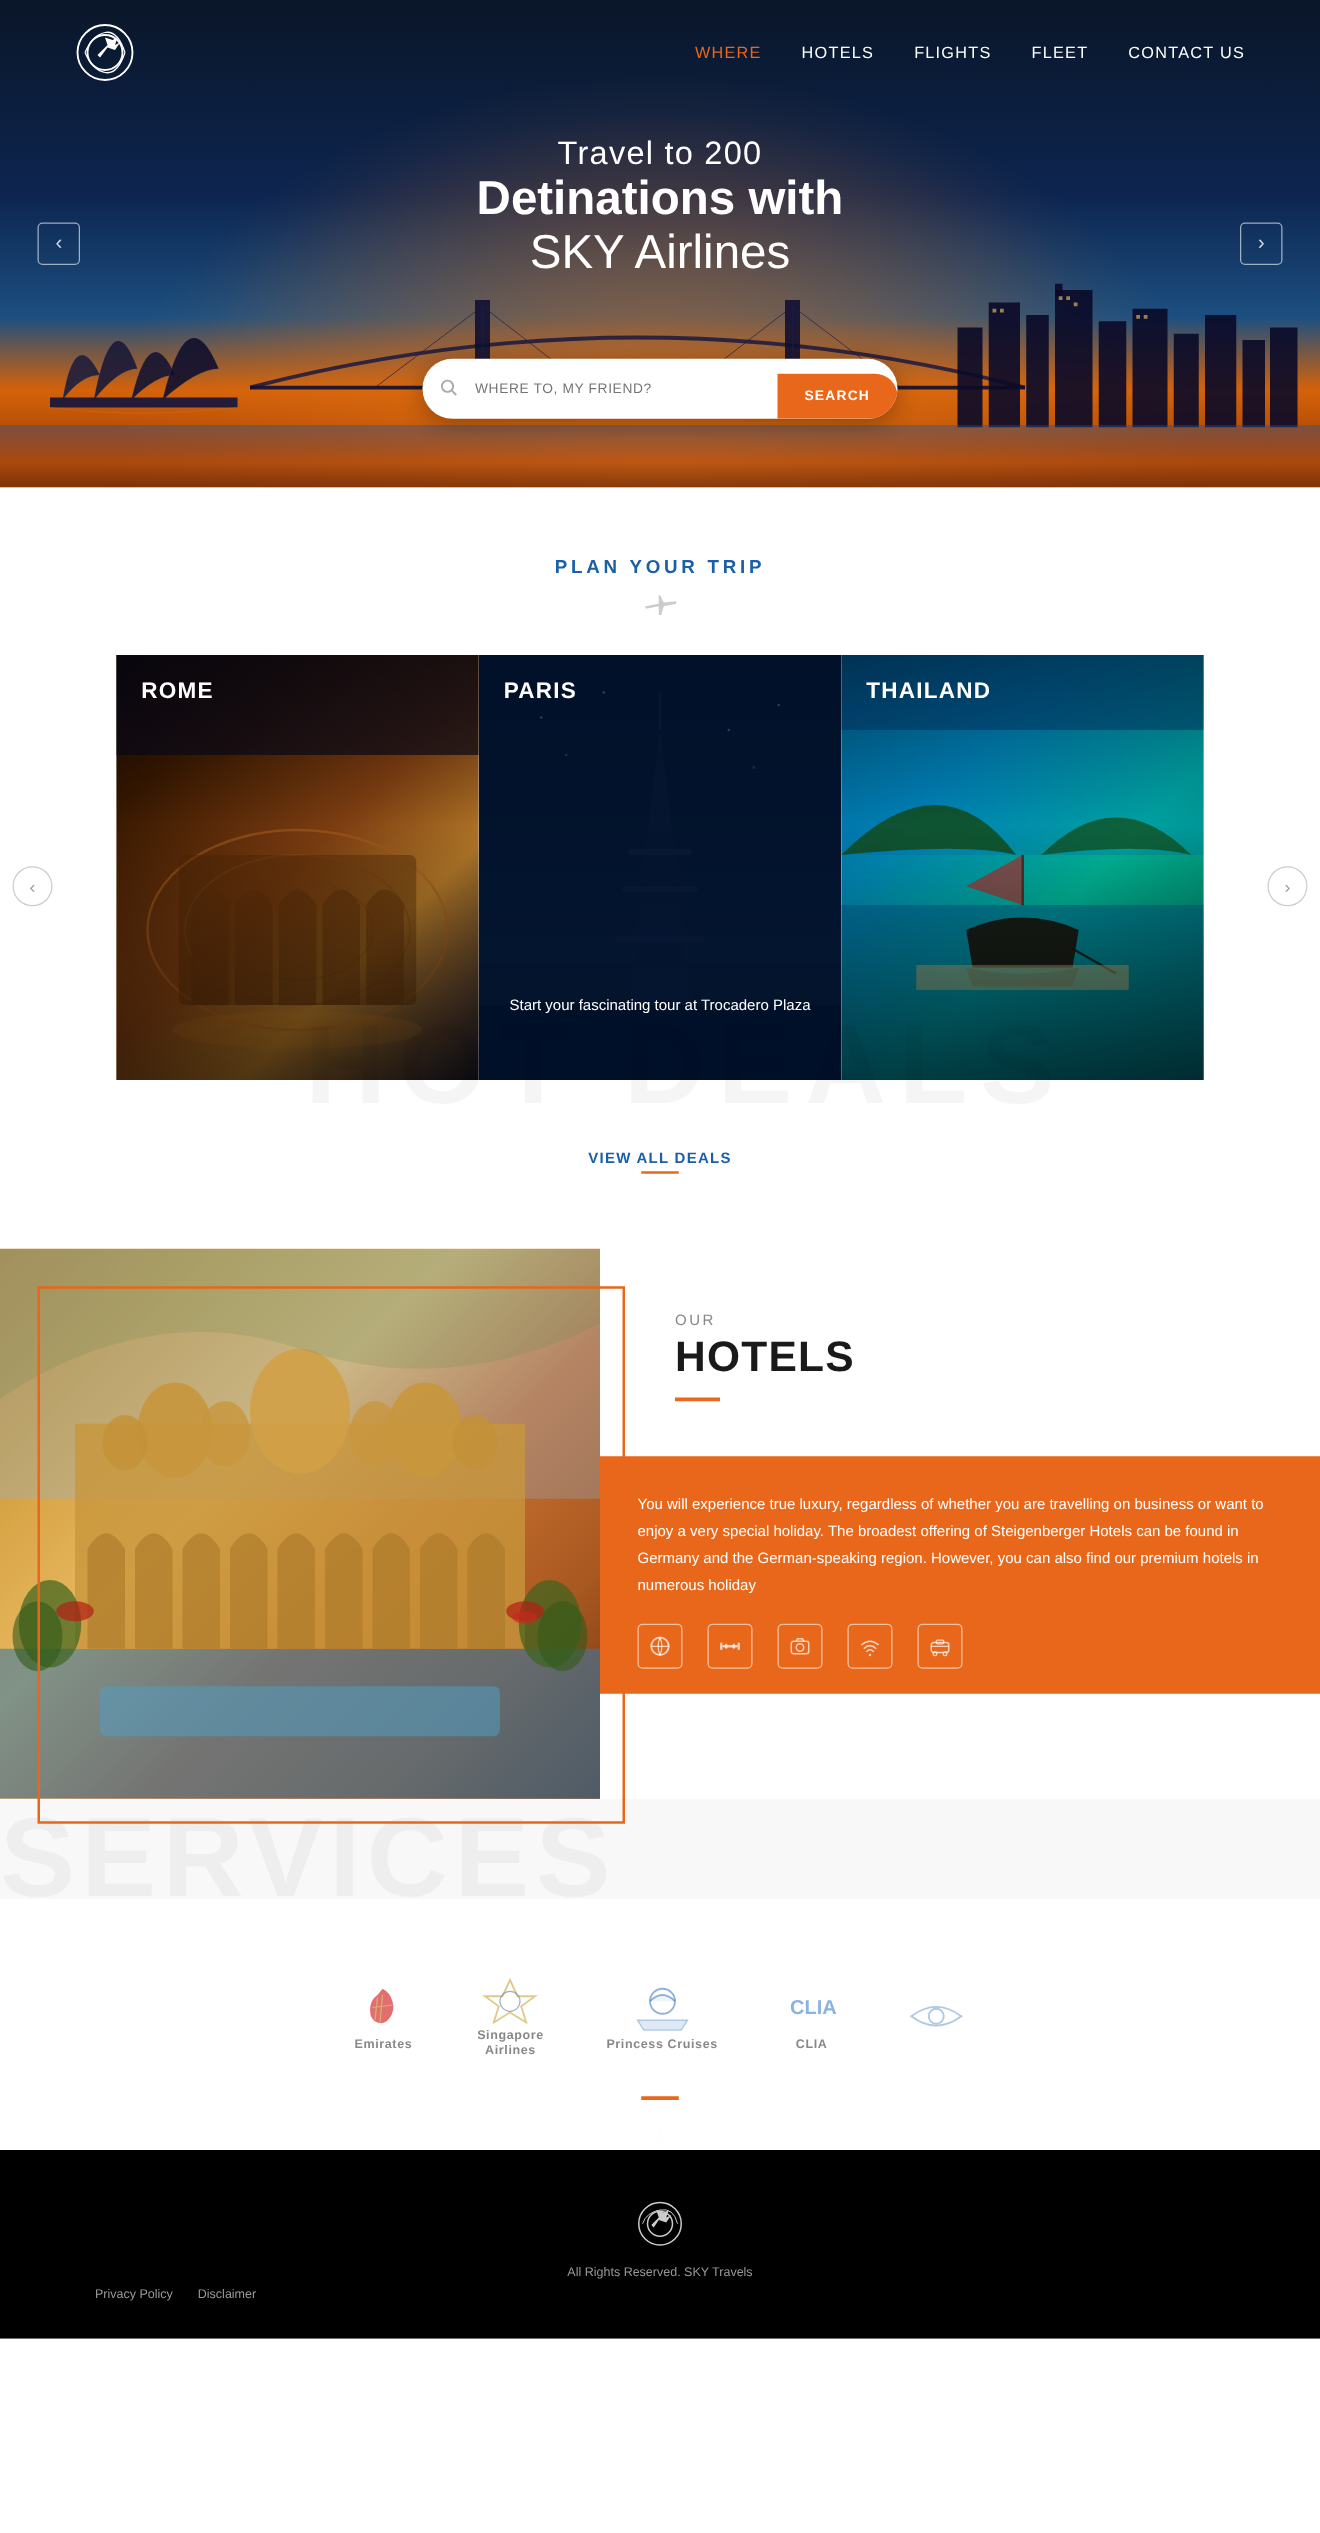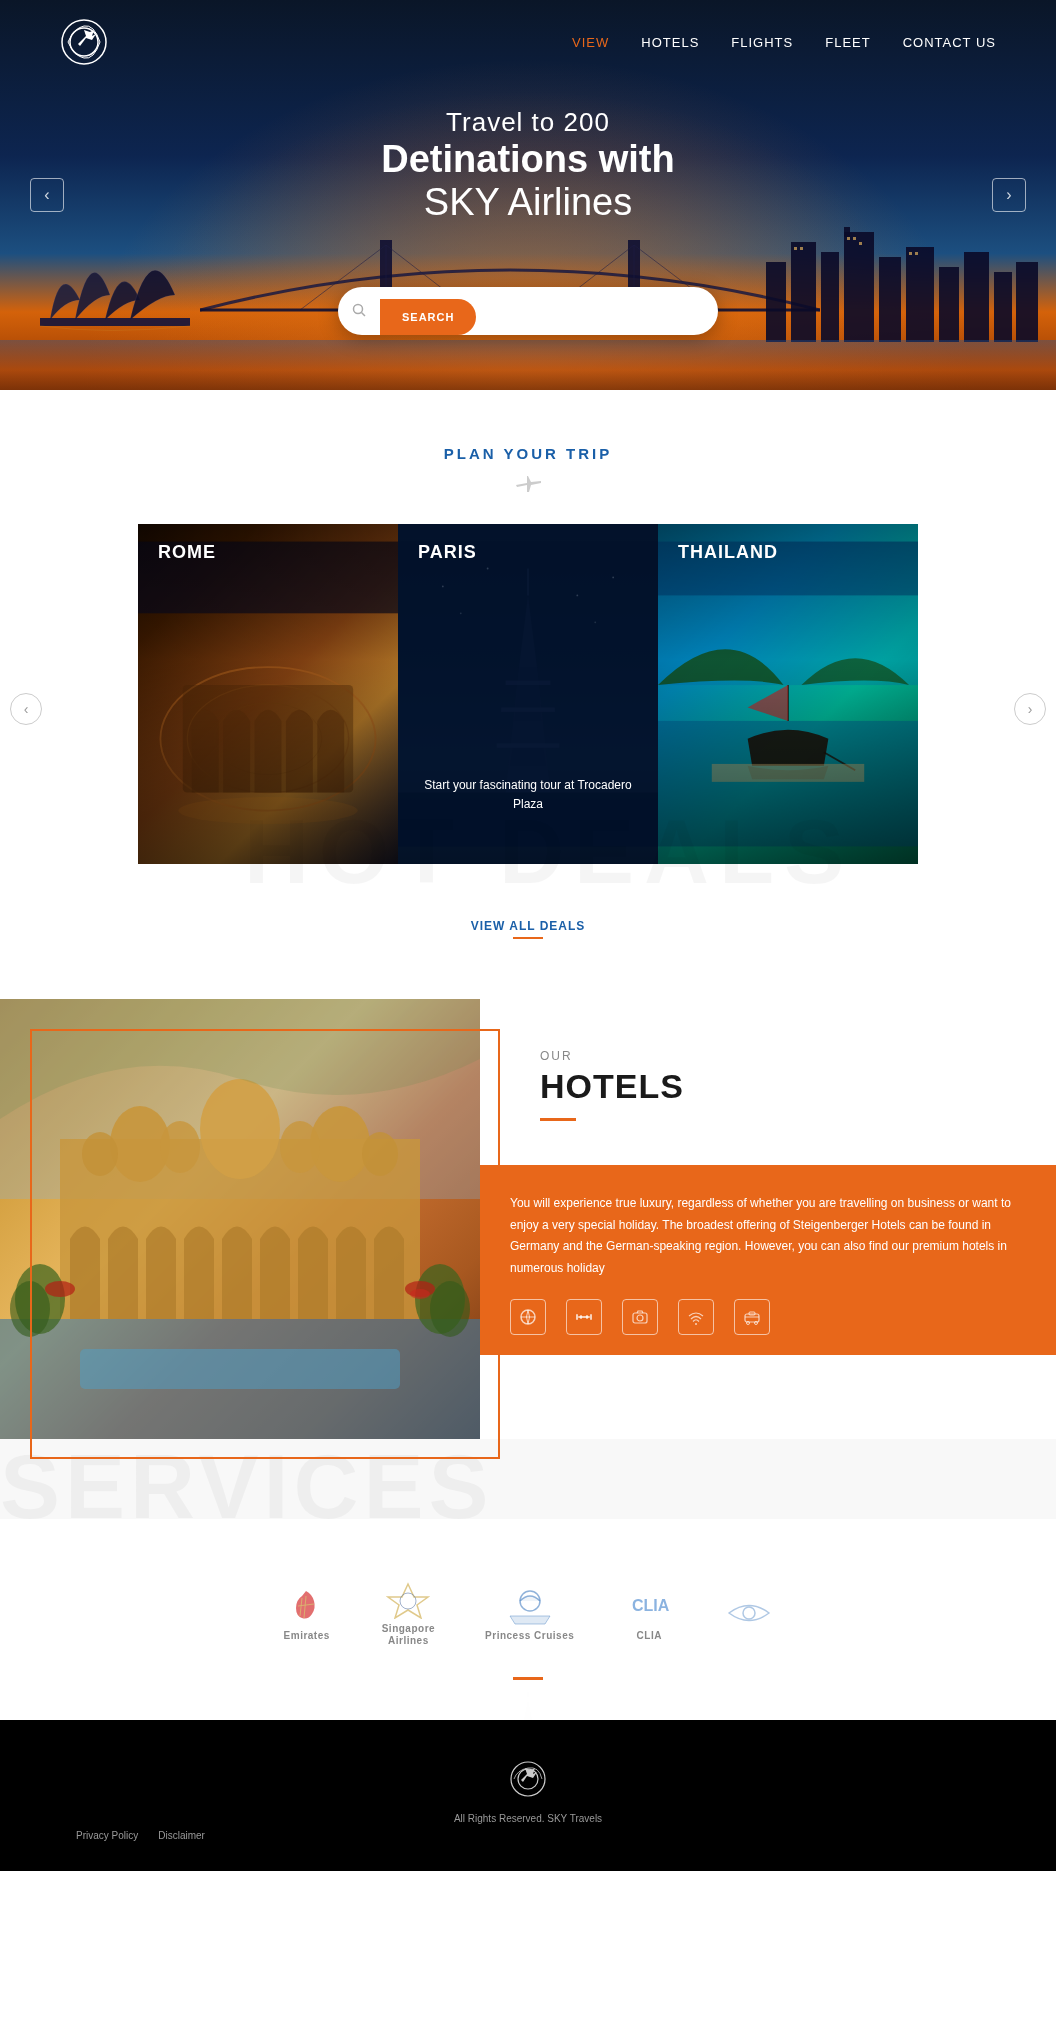--- a/index.html
+++ b/index.html
@@ -166,21 +166,21 @@
       position: relative;
       padding: 0 55px 30px;
     }
     .destinations-row {
       display: flex;
       gap: 0;
       justify-content: center;
     }
     .dest-card {
       position: relative;
-      width: 260px;
+      width: 290px;
       height: 340px;
       overflow: hidden;
       cursor: pointer;
     }
     .dest-card-bg {
       width: 100%;
       height: 100%;
       object-fit: cover;
     }
     .dest-card-overlay {
@@ -471,21 +471,21 @@
     <svg class="logo-icon" viewBox="0 0 48 48" fill="none">
       <circle cx="24" cy="24" r="22" stroke="white" stroke-width="1.5" fill="none"></circle>
       <circle cx="24" cy="24" r="14" stroke="white" stroke-width="1.5" fill="none"></circle>
       <path d="M8 24 Q14 10 24 8 Q34 6 40 24" stroke="white" stroke-width="1" fill="none"></path>
       <path d="M8 24 Q14 38 24 40 Q34 42 40 24" stroke="white" stroke-width="1" fill="none"></path>
 
       <path d="M30 14 L34 12 L32 18 L36 16 L32 22 L26 20 L20 28 L18 26 L26 18 L24 12 L30 14Z" fill="white"></path>
     </svg>
   </div>
   <ul class="nav-links">
-    <li><a href="#" class="active">VIEW</a></li>
+    <li><a href="#" class="active">WHERE</a></li>
     <li><a href="#">HOTELS</a></li>
     <li><a href="#">FLIGHTS</a></li>
     <li><a href="#">FLEET</a></li>
     <li><a href="#">CONTACT US</a></li>
   </ul>
 </nav>
 
 <section class="hero">
   <div class="hero-bg"></div>
 
@@ -545,20 +545,21 @@
   <div class="hero-arrow left">‹</div>
   <div class="hero-arrow right">›</div>
 
   <div class="search-bar">
     <span class="search-icon-wrap">
       <svg width="14" height="14" viewBox="0 0 14 14" fill="none">
           <circle cx="6" cy="6" r="4.5" stroke="#aaa" stroke-width="1.5"></circle>
           <line x1="9.5" y1="9.5" x2="13" y2="13" stroke="#aaa" stroke-width="1.5"></line>
         </svg>
     </span>
+    <input type="text" placeholder="WHERE TO, MY FRIEND?" style="">
     <button class="search-btn">SEARCH</button>
   </div>
 </section>
 
 <section class="plan-section">
   <h2 class="section-title">PLAN YOUR TRIP</h2>
   <div class="section-divider">
     <svg width="30" height="20" viewBox="0 0 30 20" fill="none">
       <path d="M15 2 L18 8 L28 7 L28 9 L18 11 L16 18 L14 18 L14 11 L4 13 L3 11 L14 9 L14 2Z" fill="#ccc"></path>
     </svg>

